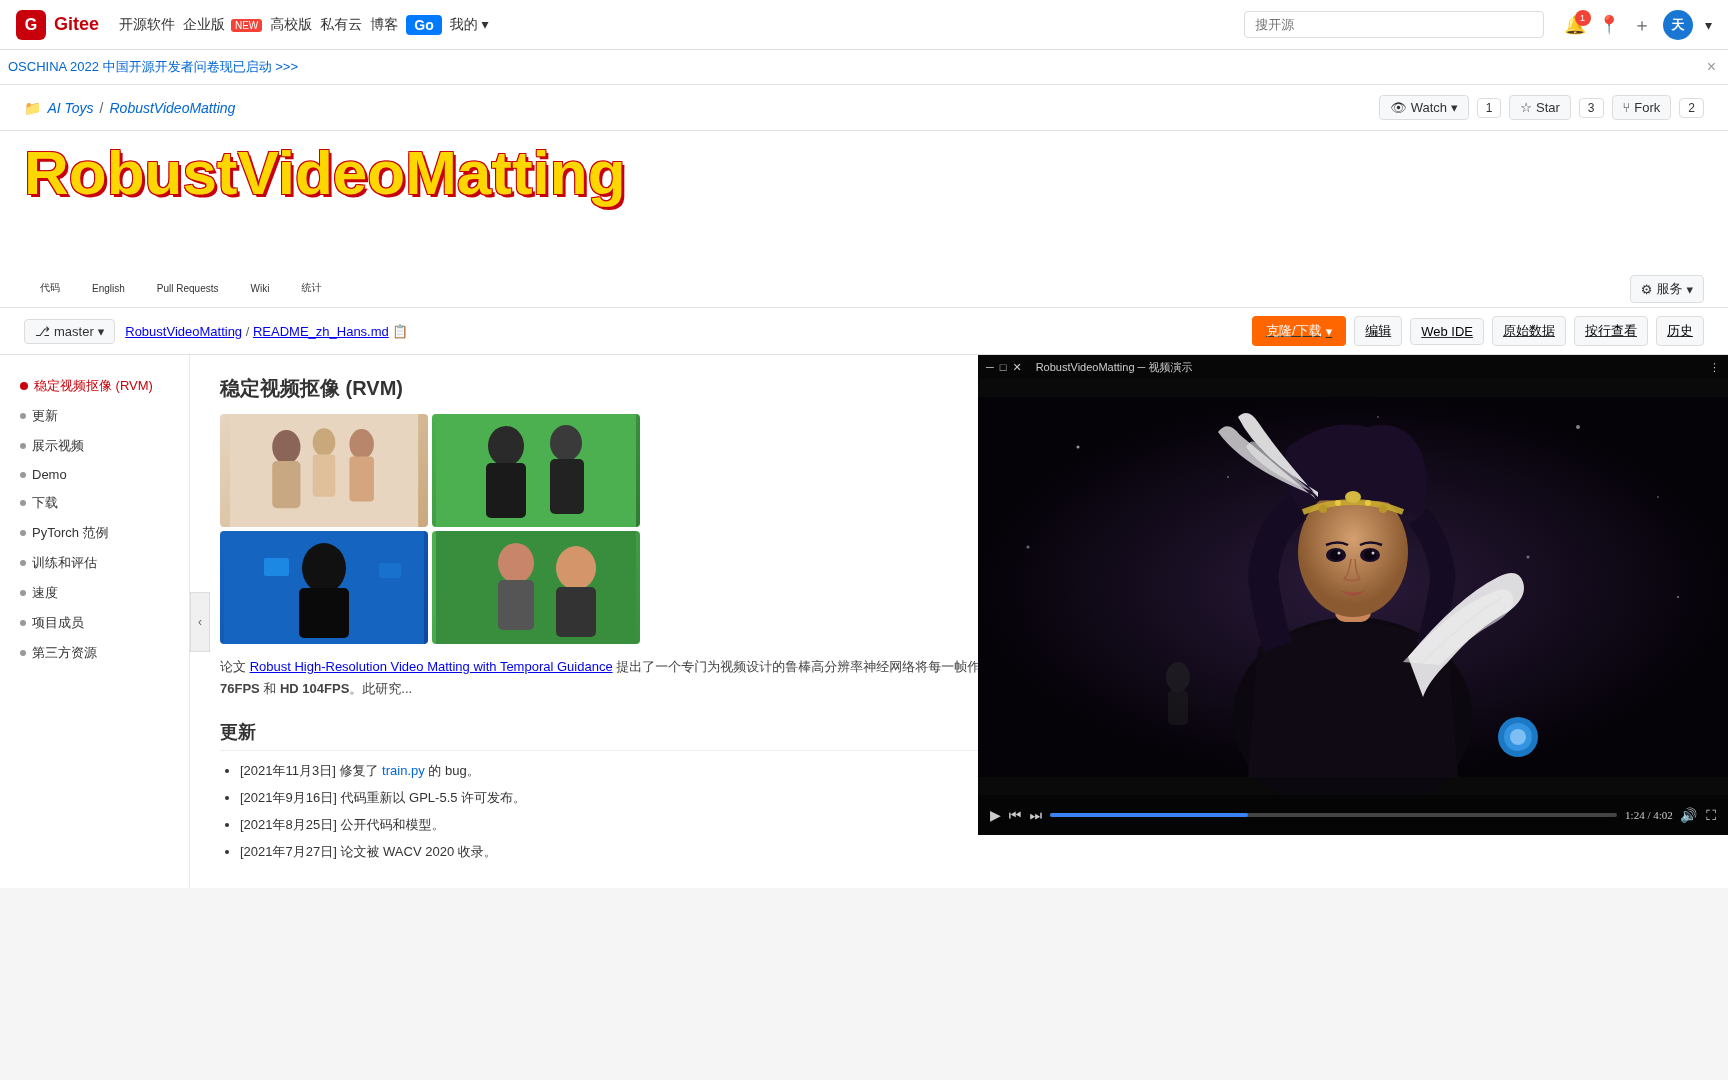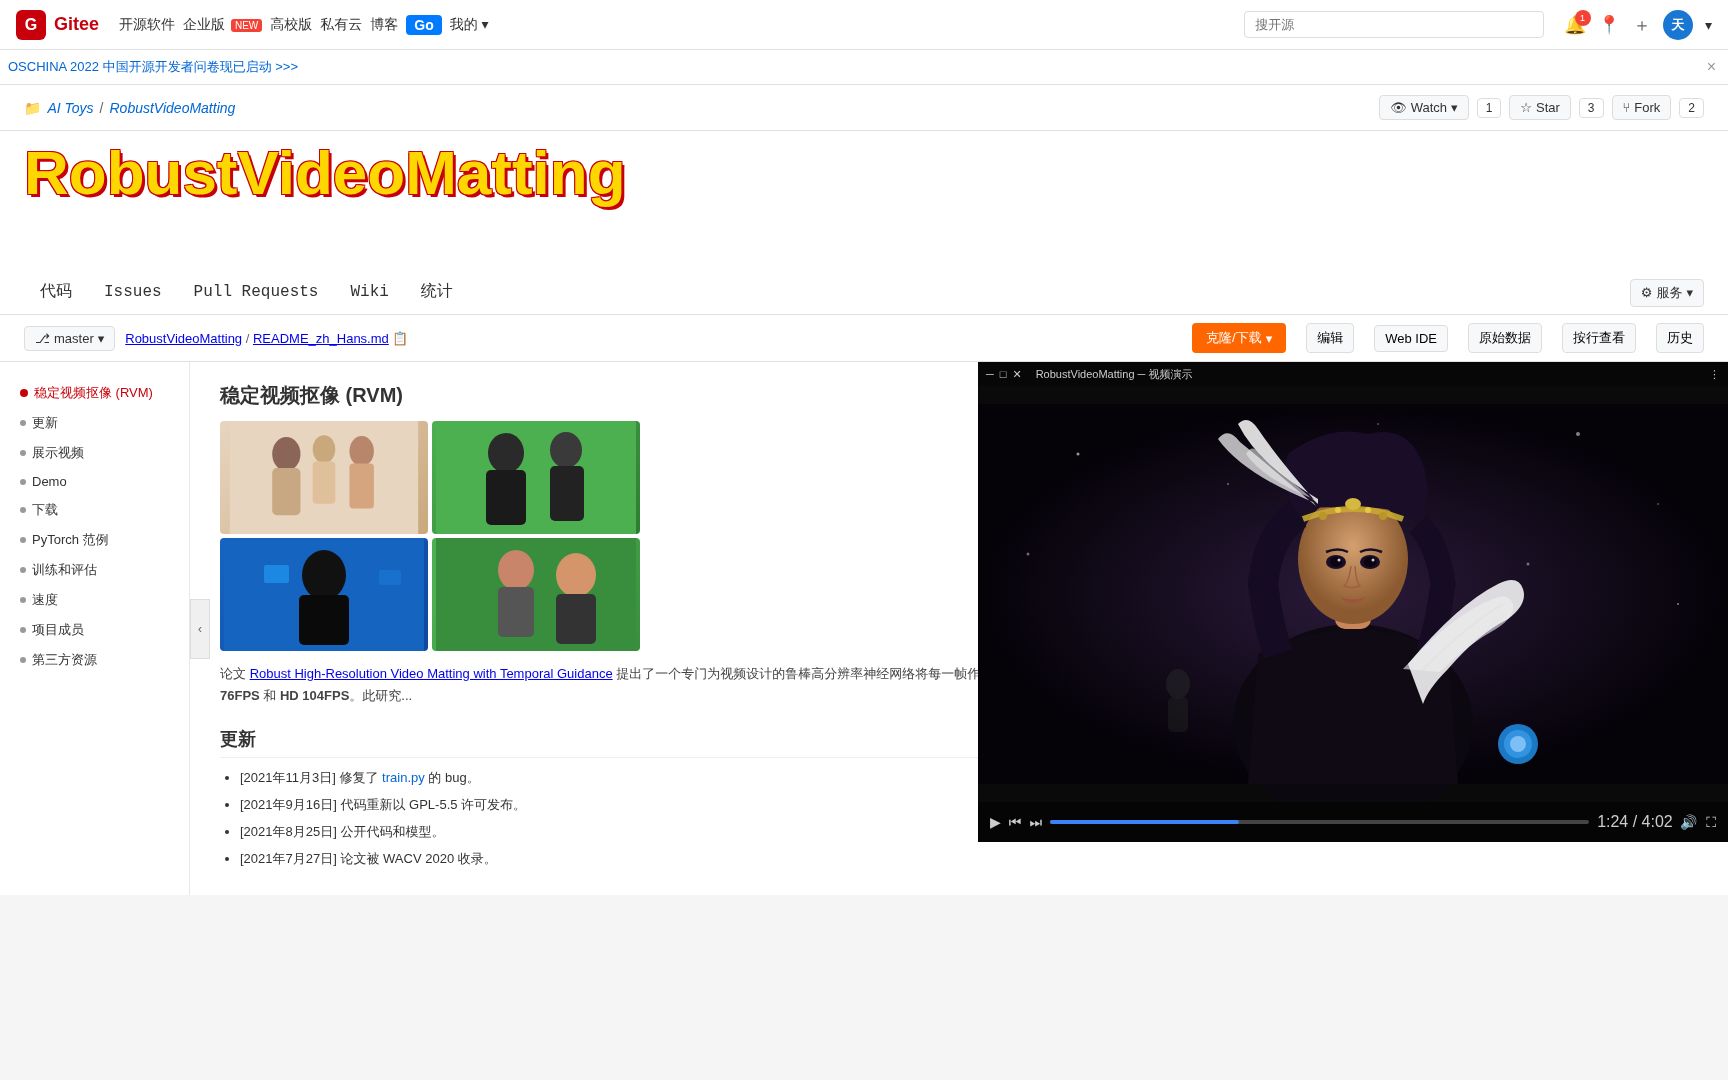--- a/index.html
+++ b/index.html
@@ -202,25 +202,24 @@
     .sub-nav {
       background: #fff;
       border-bottom: 1px solid #e0e0e0;
       padding: 0 24px;
       display: flex;
       align-items: center;
       gap: 0;
     }
     .sub-nav-item {
       padding: 10px 16px;
-      font-size: 16px;
+      font-size: 10px;
       cursor: pointer;
       color: #333;
       border-bottom: 2px solid transparent;
-      font-family: Liberation Mono, monospace;
     }
     .service-btn {
       margin-left: auto;
       display: flex;
       align-items: center;
       gap: 4px;
       border: 1px solid #ddd;
       border-radius: 4px;
       padding: 4px 10px;
       background: #f6f8fa;
@@ -250,21 +249,22 @@
     }
     .file-path {
       font-size: 13px;
       color: #0366d6;
     }
     .file-path span { color: #666; }
     .file-actions {
       margin-left: auto;
       display: flex;
       align-items: center;
-      gap: 20px;
+      gap: 8px;
+      text-decoration: underline;
     }
     .download-btn {
       background: #ff6600;
       color: #fff;
       border: none;
       border-radius: 4px;
       padding: 6px 14px;
       cursor: pointer;
       font-size: 13px;
       display: flex;
@@ -371,21 +371,21 @@
       background: #444;
       border-radius: 2px;
       position: relative;
     }
     .progress-fill {
       width: 35%;
       height: 100%;
       background: #3b82f6;
       border-radius: 2px;
     }
-    .time-text { color: #ccc; font-size: 16px; }
+    .time-text { color: #ccc; font-size: 11px; font-family: Liberation Serif, serif; }
 
     
     .rvm-images {
       display: grid;
       grid-template-columns: 1fr 1fr;
       grid-template-rows: 1fr 1fr;
       gap: 4px;
       width: 420px;
       height: 230px;
       margin-bottom: 12px;
@@ -526,21 +526,21 @@
   </div>
 </div>
 
 <div class="overlay-container">
   <div class="overlay-title">
     <span class="big-title">RobustVideoMatting</span>
   </div>
 
   <div class="sub-nav" style="padding-top: 140px;">
     <div class="sub-nav-item">代码</div>
-    <div class="sub-nav-item">Issues</div>
+    <div class="sub-nav-item">English</div>
     <div class="sub-nav-item">Pull Requests</div>
     <div class="sub-nav-item">Wiki</div>
     <div class="sub-nav-item">统计</div>
     <div style="margin-left:auto;" class="service-btn">
       <span>⚙</span>
       <span>服务</span> ▾
     </div>
   </div>
 
   <div class="file-nav">

